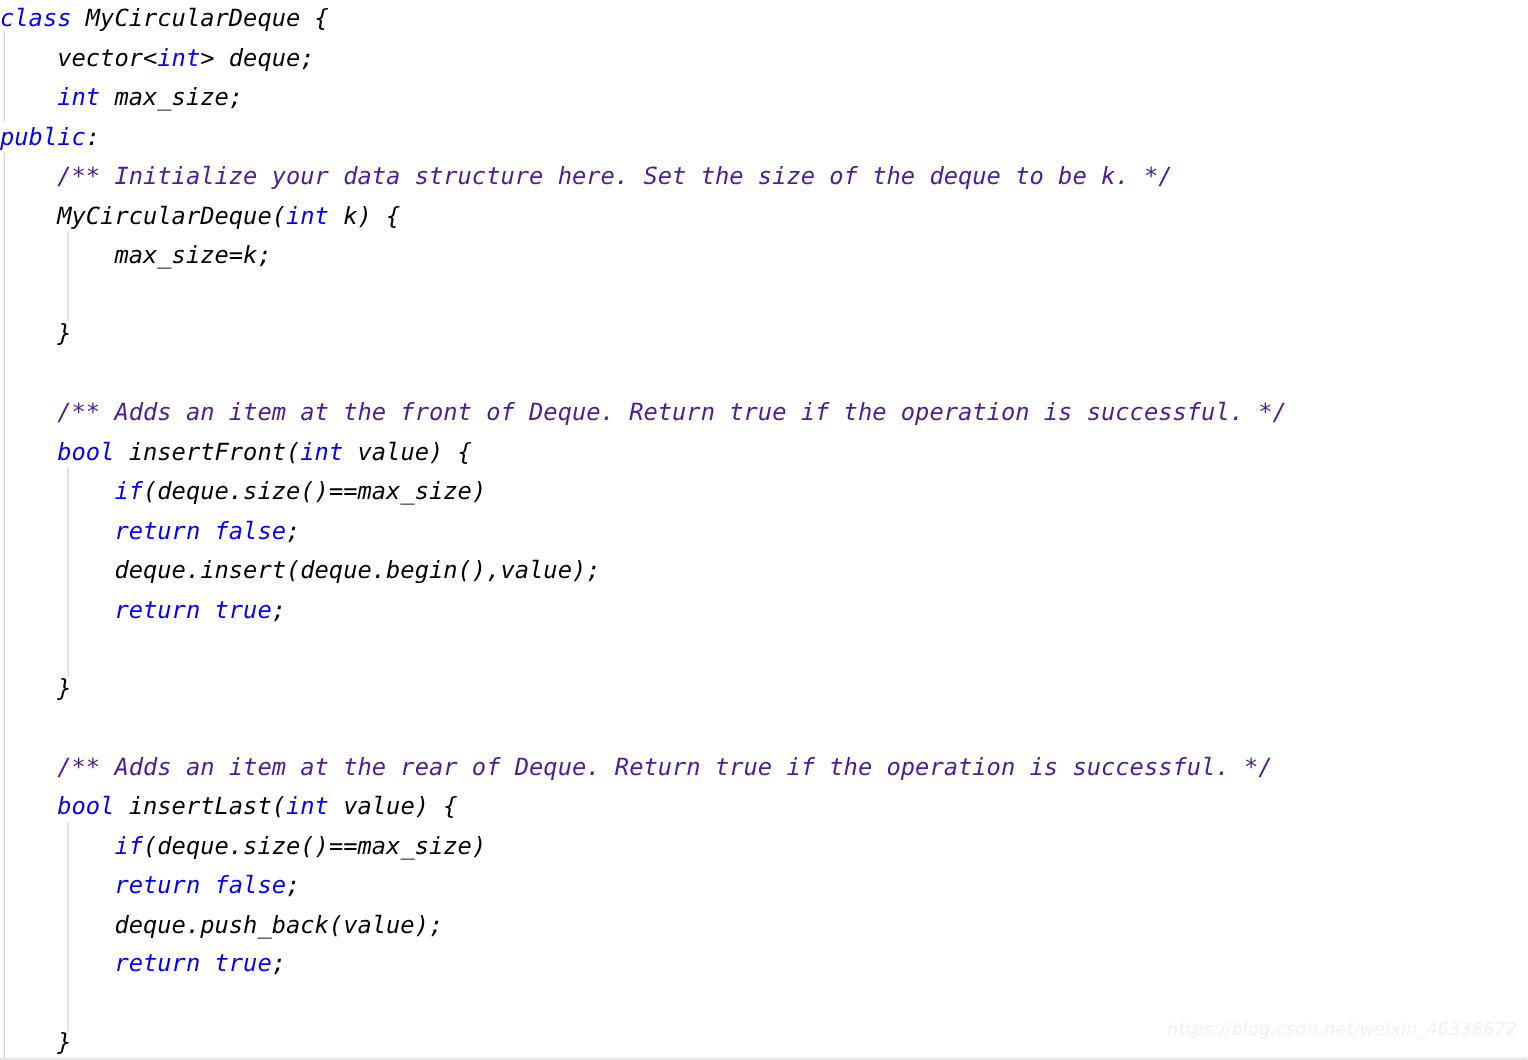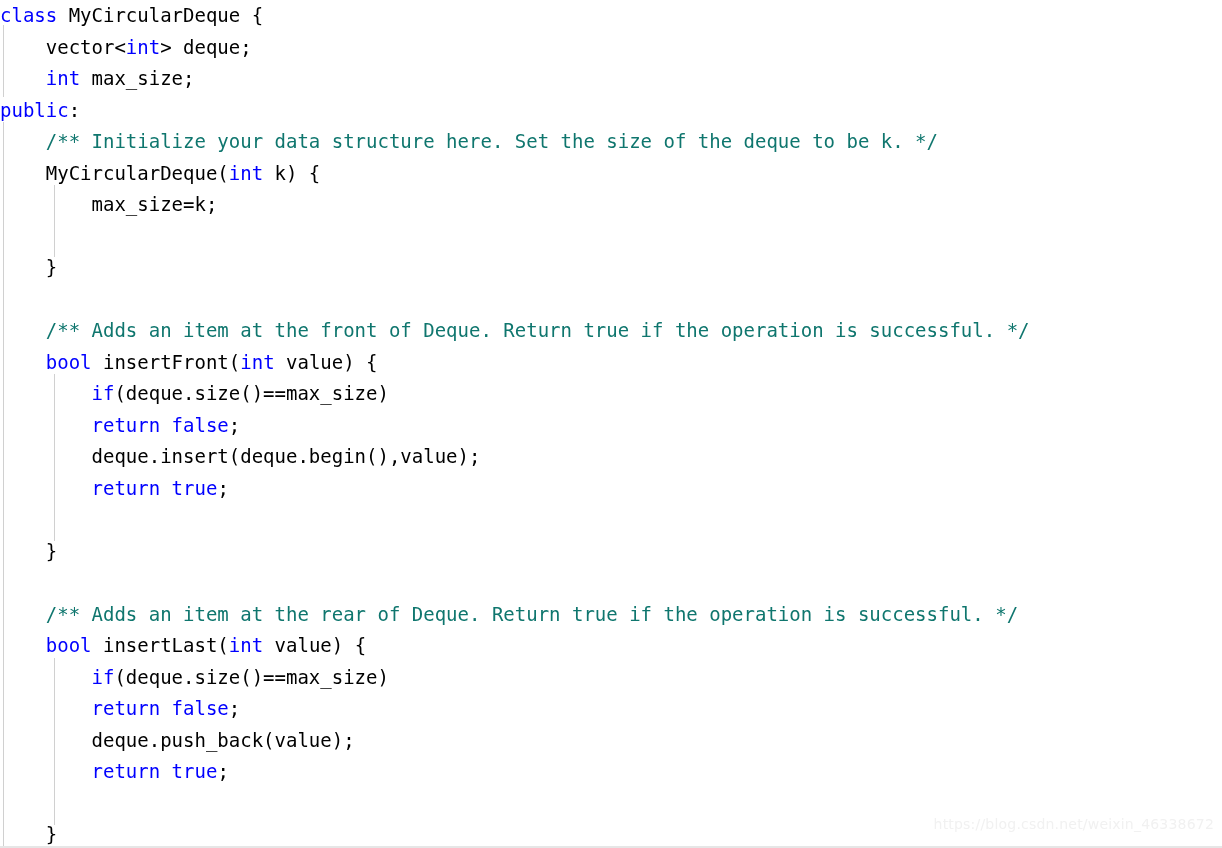--- a/index.html
+++ b/index.html
@@ -14,20 +14,21 @@
     font-family: "DejaVu Sans Mono", monospace;
   }
 
   #editor {
     position: relative;
     width: 1222px;
     height: 848px;
     background: #ffffff;
     box-sizing: border-box;
     border-bottom: 2px solid #e6e6e6;
+    font-style: italic;
   }
 
   
   .indent-guide {
     position: absolute;
     width: 1px;
     background: #d0d0d0;
     pointer-events: none;
   }
   .guide-outer { left: 3px;  top: 25px;  height: 72px; }
@@ -48,21 +49,21 @@
     line-height: 31.5px;
     color: #000000;
     white-space: pre;
     letter-spacing: 0px;
   }
   .line {
     height: 31.5px;
     white-space: pre;
   }
   .kw  { color: #0000ff; }
-  .cmt { color: #0f766e; }
+  .cmt { color: #4c1d95; }
   .pl  { color: #000000; }
 
   
   .watermark {
     position: absolute;
     right: 8px;
     bottom: 14px;
     font-family: "DejaVu Sans", sans-serif;
     font-size: 14px;
     color: #f1f1f1;

